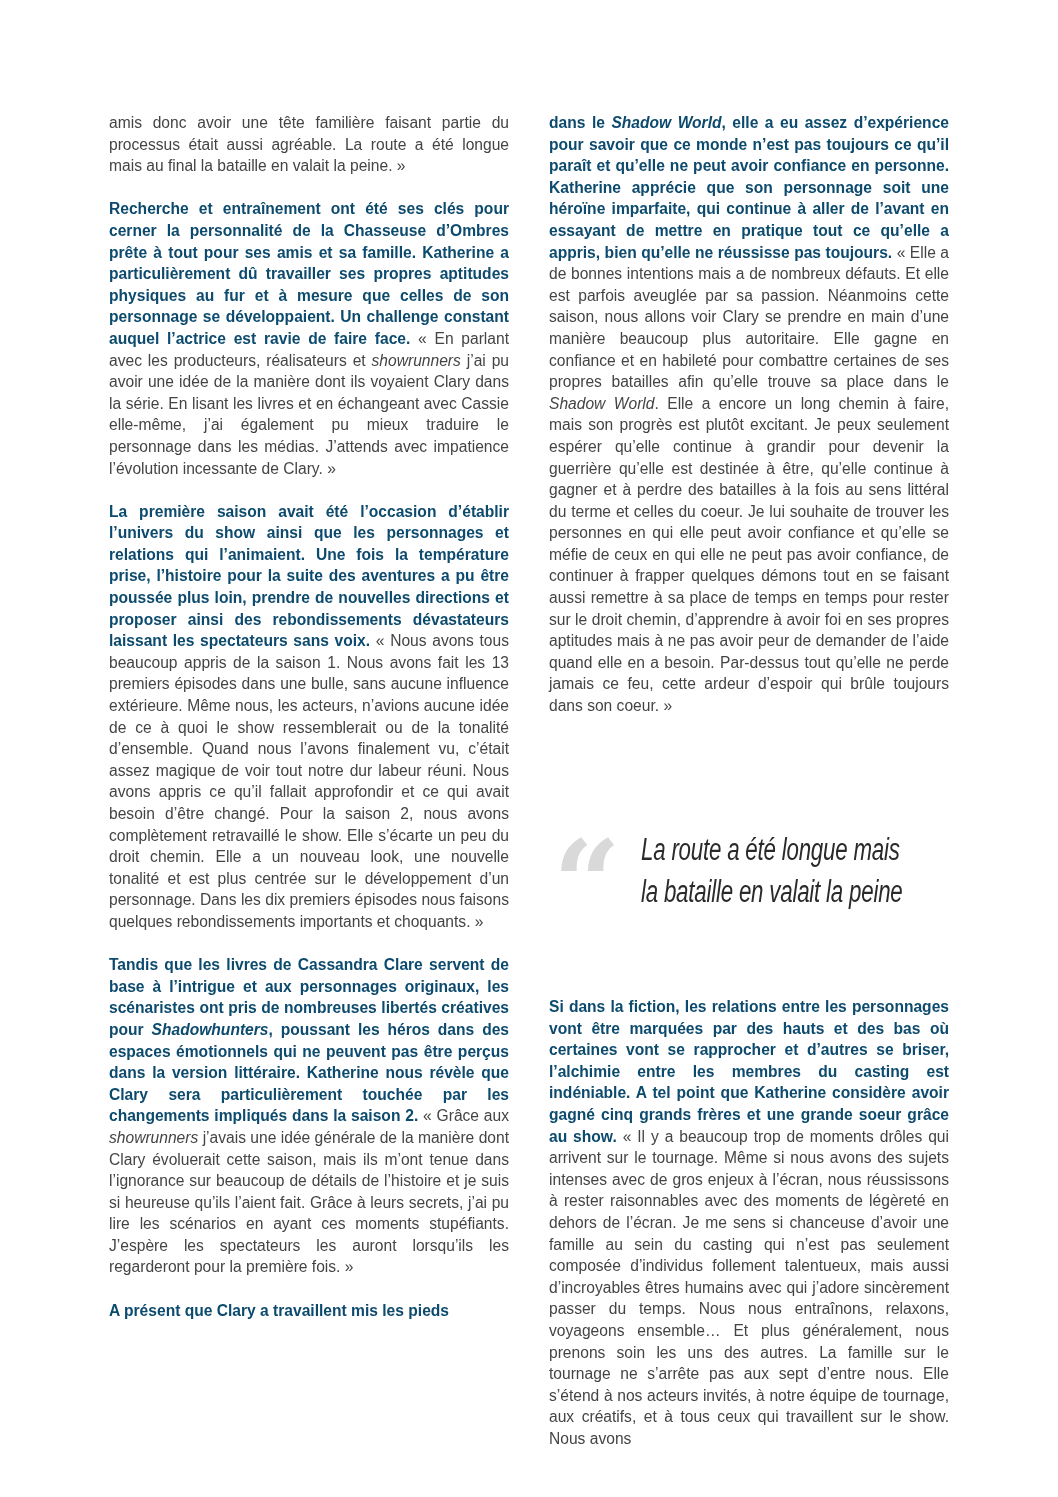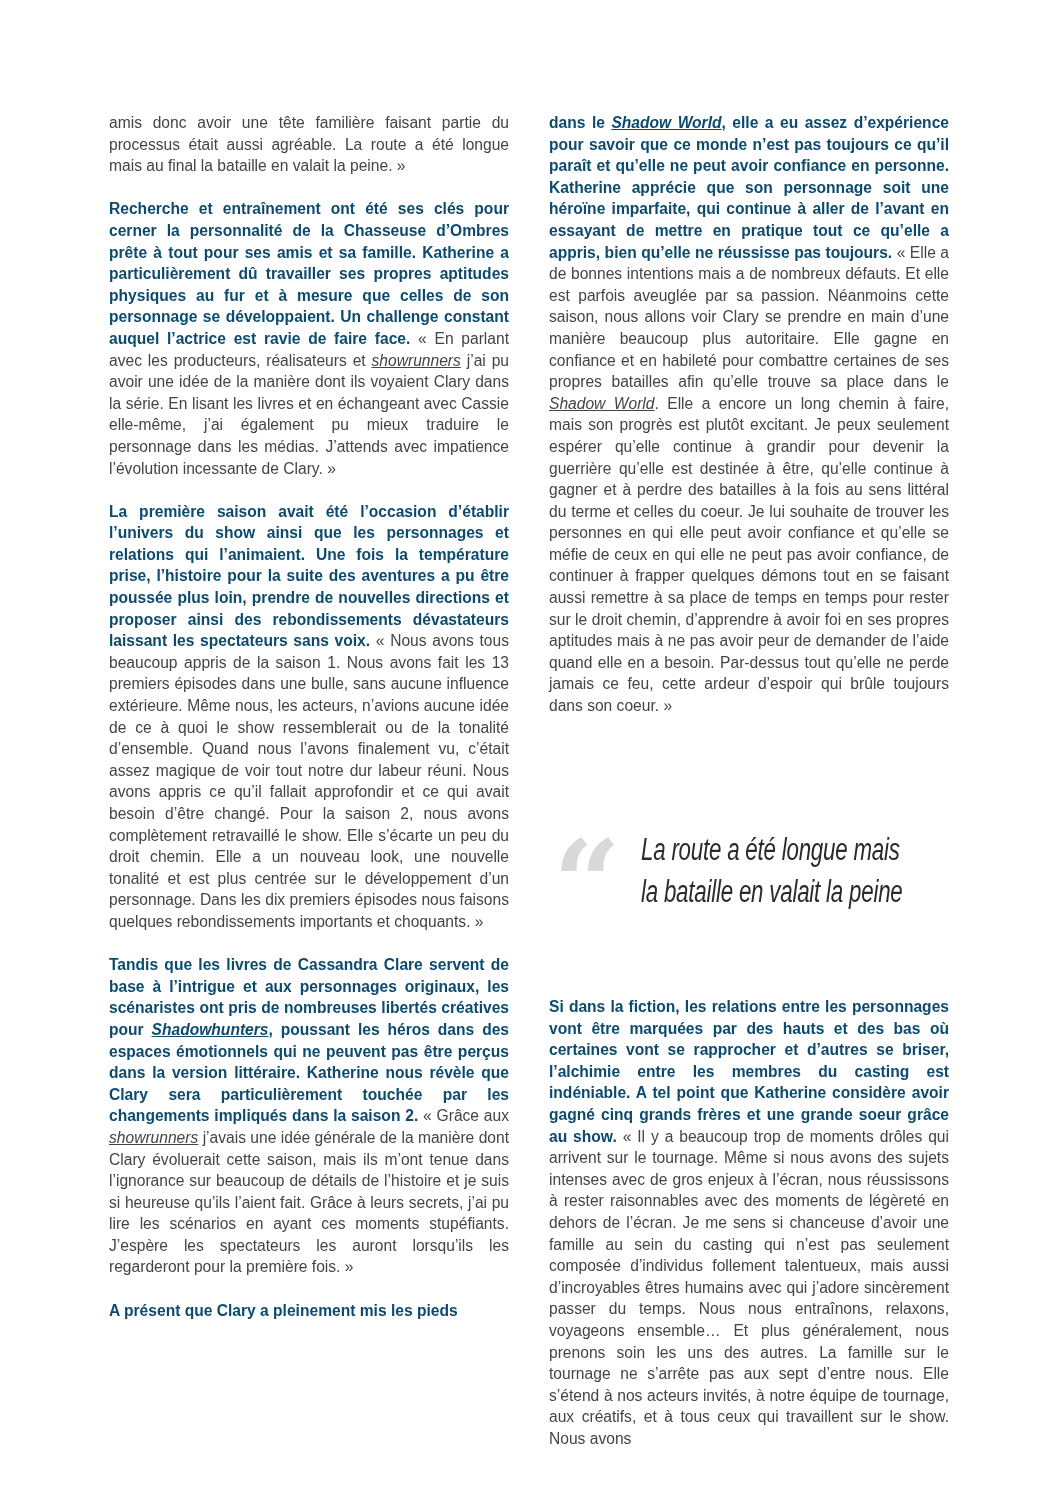--- a/index.html
+++ b/index.html
@@ -5,39 +5,39 @@
   html, body { margin: 0; padding: 0; background: #ffffff; }
   body { width: 1058px; height: 1497px; position: relative; overflow: hidden; }
   .page { position: absolute; left: 0; top: 0; width: 870px; height: 1497px; background: #fff; margin-top: 44px; }
   .col { position: absolute; top: 68px; width: 400px; font-family: "Liberation Sans", sans-serif; font-size: 15.6px; line-height: 21.6px; color: #3a3a3a; text-align: justify; }
   .col-left { left: 109px; }
   .col-right { left: 549px; }
   .para { margin: 0 0 21.6px 0; }
   .para:last-child { margin-bottom: 0; }
   .lead { font-weight: bold; color: #0c4a6e; }
   .quote { font-weight: normal; color: #444; }
-  .em { font-style: italic; text-decoration: underline; }
+  .em { font-style: italic; }
   .pullquote { position: absolute; left: 549px; top: 785px; width: 420px; height: 90px; }
   .pq-mark { position: absolute; left: 4px; top: -4px; font-family: "DejaVu Serif", serif; font-weight: bold; font-size: 118px; line-height: 1; color: #d9d9d9; }
   .pq-text { position: absolute; left: 92px; top: 0; font-family: "Liberation Sans Narrow", "Liberation Sans", sans-serif; font-style: italic; font-size: 31px; line-height: 42px; color: #2a2a2a; transform: scaleX(0.72); transform-origin: left top; white-space: nowrap; letter-spacing: -0.3px; }
   .footer-date { position: absolute; left: 425px; top: 1460px; font-family: "Liberation Sans", sans-serif; font-style: italic; font-size: 17px; letter-spacing: 4px; color: #444; transform: scaleX(0.82); transform-origin: left top; }
   .footer-site { position: absolute; left: 790px; top: 1462px; font-family: "Liberation Sans", sans-serif; font-size: 14px; color: #444; transform: scaleX(0.72); transform-origin: left top; white-space: nowrap; }
   .footer-page { position: absolute; left: 1019px; top: 1460px; font-family: "Liberation Sans", sans-serif; font-size: 16px; color: #333; }
 </style>
 </head>
 <body>
 
 <div class="page">
 
   <div class="col col-left" id="left-col">
       <p class="para"><span class="quote">amis donc avoir une tête familière faisant partie du processus était aussi agréable. La route a été longue mais au final la bataille en valait la peine. »</span></p>
       <p class="para"><span class="lead">Recherche et entraînement ont été ses clés pour cerner la personnalité de la Chasseuse d’Ombres prête à tout pour ses amis et sa famille. Katherine a particulièrement dû travailler ses propres aptitudes physiques au fur et à mesure que celles de son personnage se développaient. Un challenge constant auquel l’actrice est ravie de faire face.</span><span class="quote"> « En parlant avec les producteurs, réalisateurs et </span><span class="quote em">showrunners</span><span class="quote"> j’ai pu avoir une idée de la manière dont ils voyaient Clary dans la série. En lisant les livres et en échangeant avec Cassie elle-même, j’ai également pu mieux traduire le personnage dans les médias. J’attends avec impatience l’évolution incessante de Clary. »</span></p>
       <p class="para"><span class="lead">La première saison avait été l’occasion d’établir l’univers du show ainsi que les personnages et relations qui l’animaient. Une fois la température prise, l’histoire pour la suite des aventures a pu être poussée plus loin, prendre de nouvelles directions et proposer ainsi des rebondissements dévastateurs laissant les spectateurs sans voix.</span><span class="quote"> « Nous avons tous beaucoup appris de la saison 1. Nous avons fait les 13 premiers épisodes dans une bulle, sans aucune influence extérieure. Même nous, les acteurs, n’avions aucune idée de ce à quoi le show ressemblerait ou de la tonalité d’ensemble. Quand nous l’avons finalement vu, c’était assez magique de voir tout notre dur labeur réuni. Nous avons appris ce qu’il fallait approfondir et ce qui avait besoin d’être changé. Pour la saison 2, nous avons complètement retravaillé le show. Elle s’écarte un peu du droit chemin. Elle a un nouveau look, une nouvelle tonalité et est plus centrée sur le développement d’un personnage. Dans les dix premiers épisodes nous faisons quelques rebondissements importants et choquants. »</span></p>
       <p class="para"><span class="lead">Tandis que les livres de Cassandra Clare servent de base à l’intrigue et aux personnages originaux, les scénaristes ont pris de nombreuses libertés créatives pour </span><span class="lead em">Shadowhunters</span><span class="lead">, poussant les héros dans des espaces émotionnels qui ne peuvent pas être perçus dans la version littéraire. Katherine nous révèle que Clary sera particulièrement touchée par les changements impliqués dans la saison 2.</span><span class="quote"> « Grâce aux </span><span class="quote em">showrunners</span><span class="quote"> j’avais une idée générale de la manière dont Clary évoluerait cette saison, mais ils m’ont tenue dans l’ignorance sur beaucoup de détails de l’histoire et je suis si heureuse qu’ils l’aient fait. Grâce à leurs secrets, j’ai pu lire les scénarios en ayant ces moments stupéfiants. J’espère les spectateurs les auront lorsqu’ils les regarderont pour la première fois. »</span></p>
-      <p class="para"><span class="lead">A présent que Clary a pleinement mis les pieds</span></p>
+      <p class="para"><span class="lead">A présent que Clary a travaillent mis les pieds</span></p>
     </div>
 
   <div class="col col-right" id="right-col-top">
       <p class="para"><span class="lead">dans le </span><span class="lead em">Shadow World</span><span class="lead">, elle a eu assez d’expérience pour savoir que ce monde n’est pas toujours ce qu’il paraît et qu’elle ne peut avoir confiance en personne. Katherine apprécie que son personnage soit une héroïne imparfaite, qui continue à aller de l’avant en essayant de mettre en pratique tout ce qu’elle a appris, bien qu’elle ne réussisse pas toujours.</span><span class="quote"> « Elle a de bonnes intentions mais a de nombreux défauts. Et elle est parfois aveuglée par sa passion. Néanmoins cette saison, nous allons voir Clary se prendre en main d’une manière beaucoup plus autoritaire. Elle gagne en confiance et en habileté pour combattre certaines de ses propres batailles afin qu’elle trouve sa place dans le </span><span class="quote em">Shadow World</span><span class="quote">. Elle a encore un long chemin à faire, mais son progrès est plutôt excitant. Je peux seulement espérer qu’elle continue à grandir pour devenir la guerrière qu’elle est destinée à être, qu’elle continue à gagner et à perdre des batailles à la fois au sens littéral du terme et celles du coeur. Je lui souhaite de trouver les personnes en qui elle peut avoir confiance et qu’elle se méfie de ceux en qui elle ne peut pas avoir confiance, de continuer à frapper quelques démons tout en se faisant aussi remettre à sa place de temps en temps pour rester sur le droit chemin, d’apprendre à avoir foi en ses propres aptitudes mais à ne pas avoir peur de demander de l’aide quand elle en a besoin. Par-dessus tout qu’elle ne perde jamais ce feu, cette ardeur d’espoir qui brûle toujours dans son coeur. »</span></p>
     </div>
 
   <div class="pullquote">
     <div class="pq-mark">“</div>
     <div class="pq-text">
       <div>La route a été longue mais</div>

